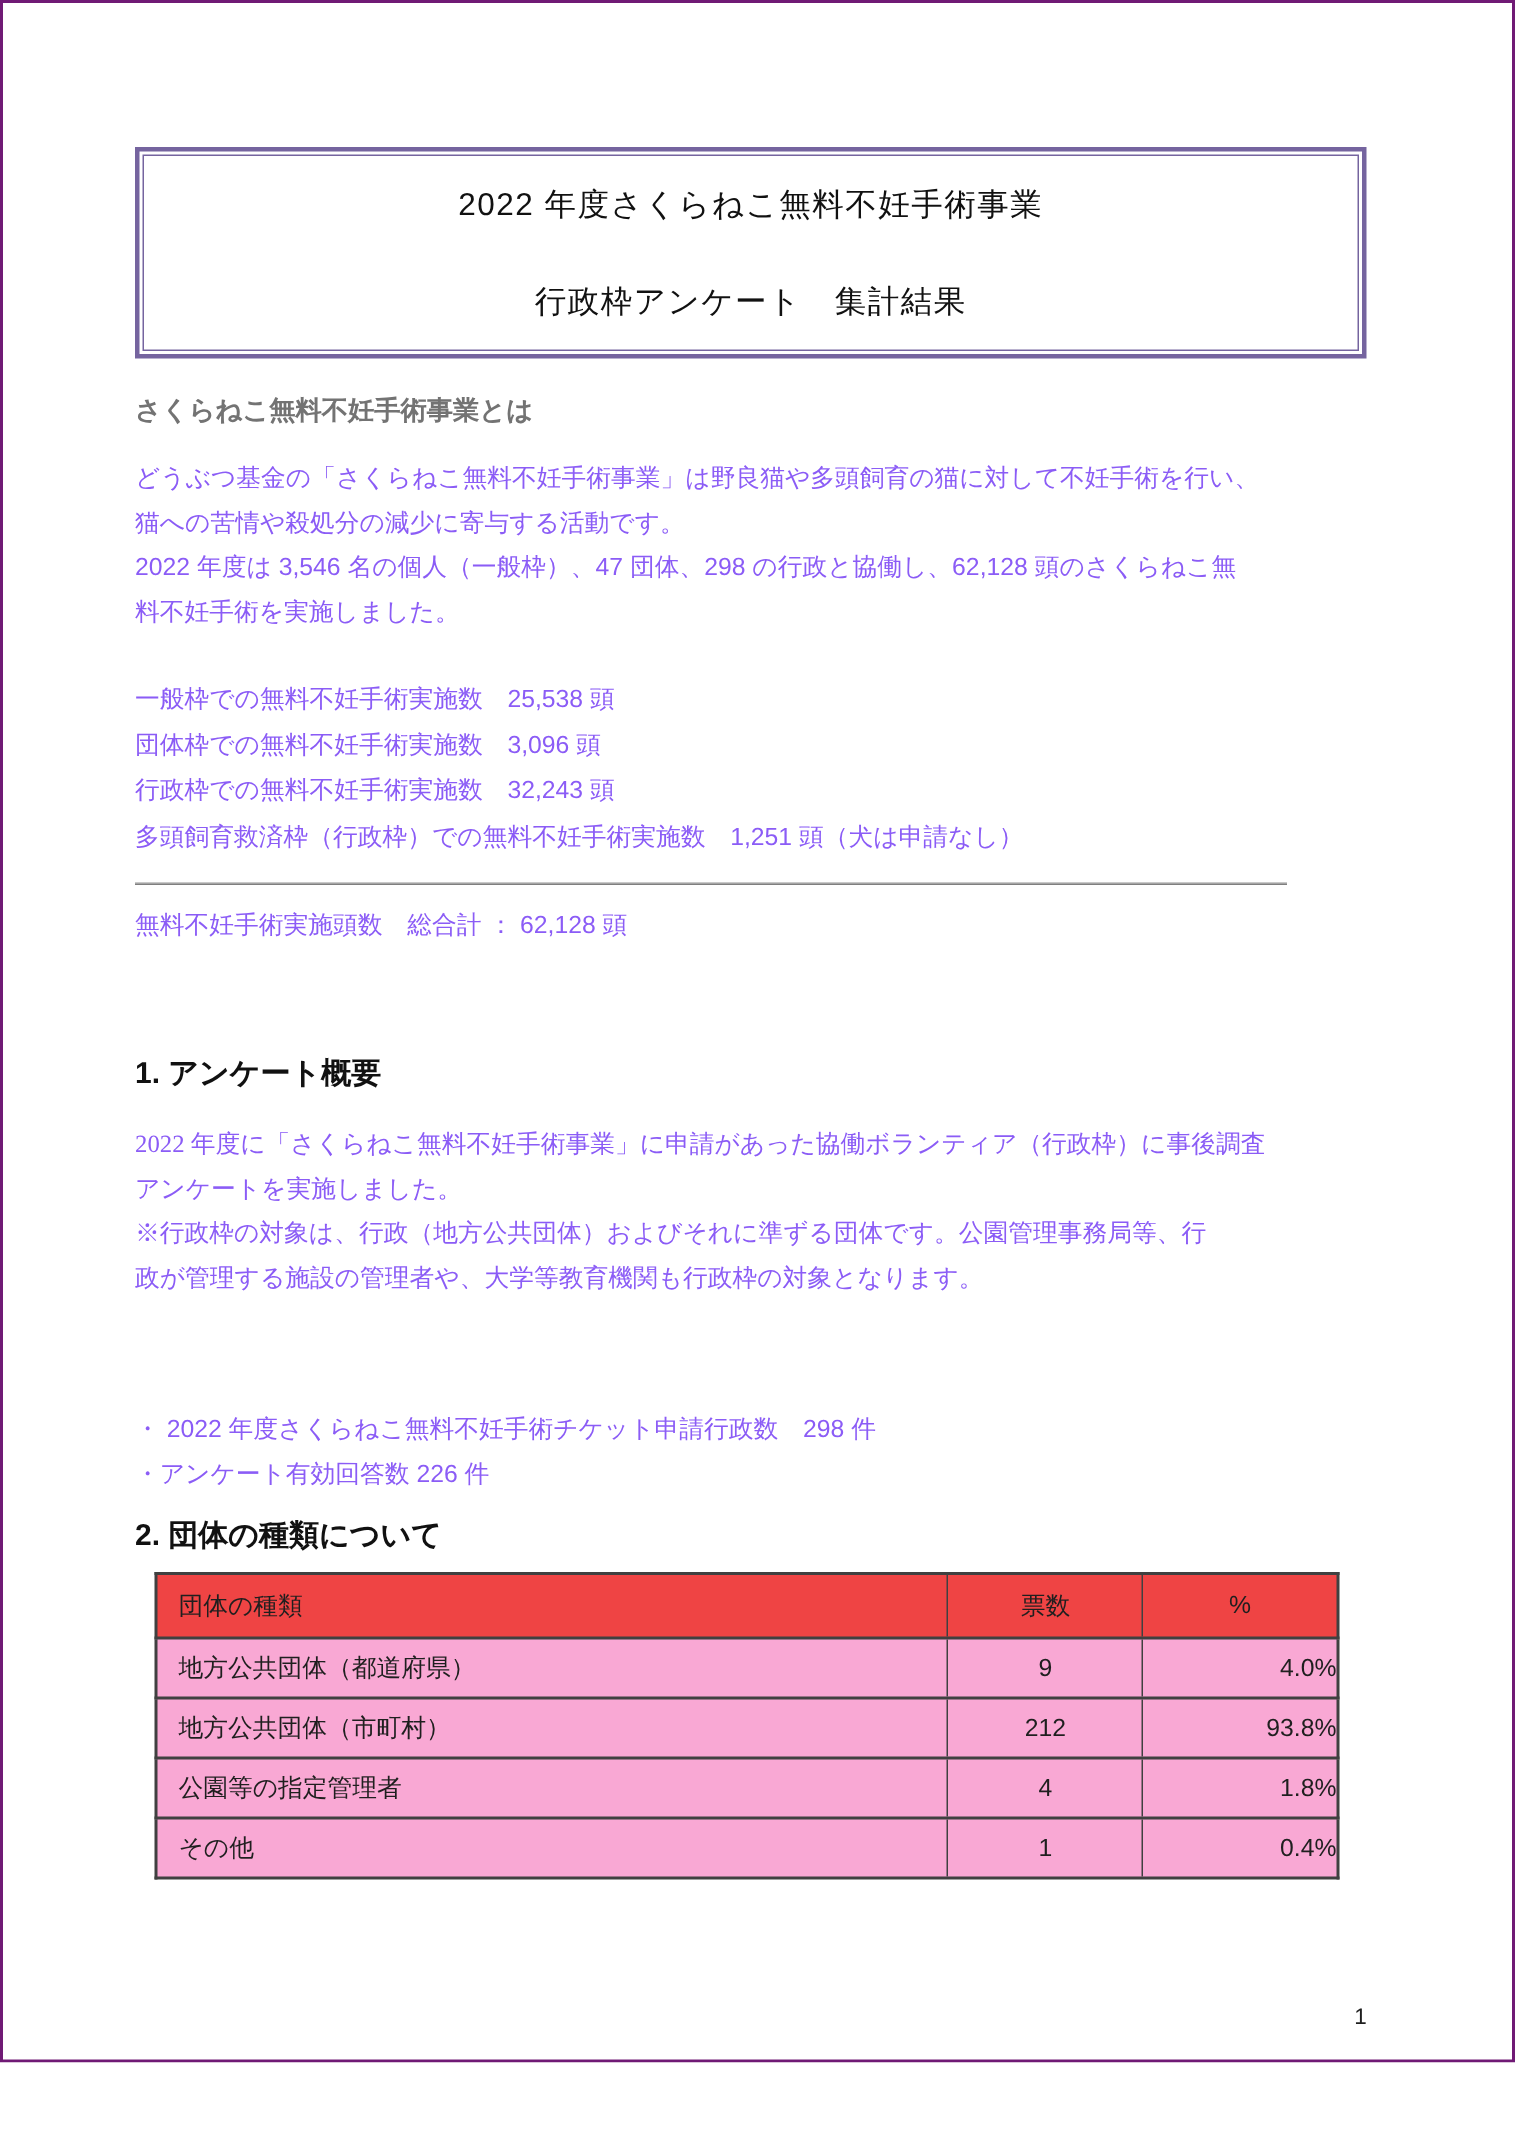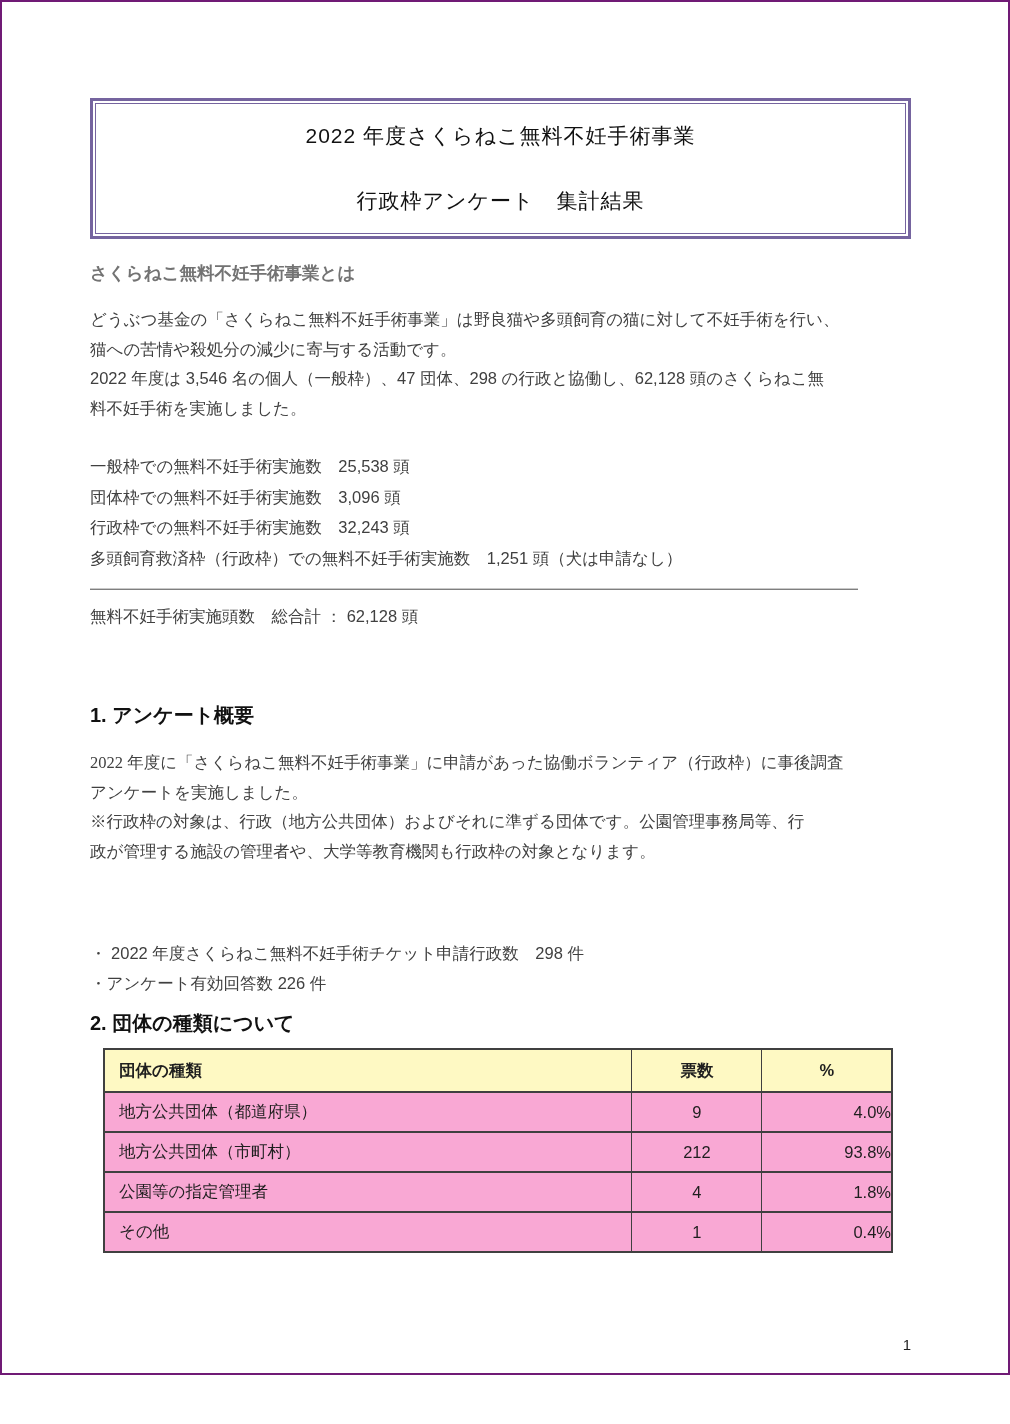--- a/index.html
+++ b/index.html
@@ -44,21 +44,21 @@
     left: 88px;
     font-size: 17.5px;
     font-weight: bold;
     color: #737373;
   }
   .body-block {
     position: absolute;
     left: 88px;
     width: 838px;
     font-size: 16.5px;
-    color: #404040;
+    color: #8b5cf6;
   }
   .body-block .line { line-height: 29.5px; white-space: pre; }
   .stats-block .line { line-height: 30.5px; }
   .sep-line {
     position: absolute;
     left: 88px; top: 586px;
     width: 768px; height: 2px;
     background: #7f7f7f;
     border-top: 1px solid #c9c9c9;
   }
@@ -81,22 +81,22 @@
     table-layout: fixed;
   }
   table.survey th, table.survey td {
     border: 1px solid #404040;
     border-top-width: 2px;
     border-bottom-width: 2px;
   }
   table.survey th:first-child, table.survey td:first-child { border-left-width: 2px; }
   table.survey th:last-child,  table.survey td:last-child  { border-right-width: 2px; }
   table.survey th {
-    background: #fef9c3;
-    font-weight: bold;
+    background: #ef4444;
+    font-weight: normal;
     height: 43px;
   }
   table.survey td { height: 40px; background: #f9a8d4; }
   .col-label { width: 67%; text-align: left; padding-left: 14px; }
   .col-num   { width: 16.5%; text-align: center; }
   .col-pct   { width: 16.5%; text-align: right; }
   th.col-label { text-align: left; }
   th.col-num, th.col-pct { text-align: center; }
   .page-number {
     position: absolute;

